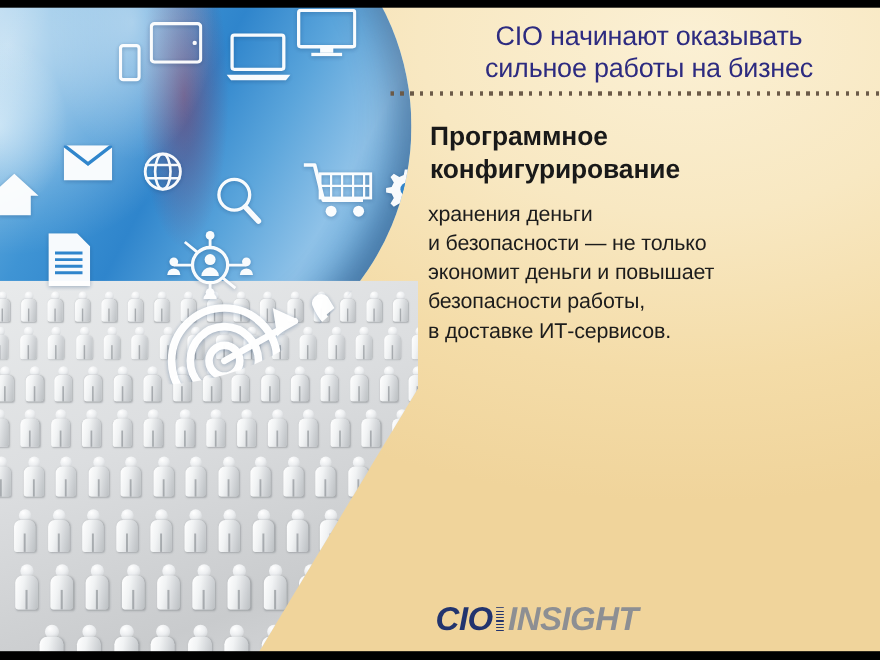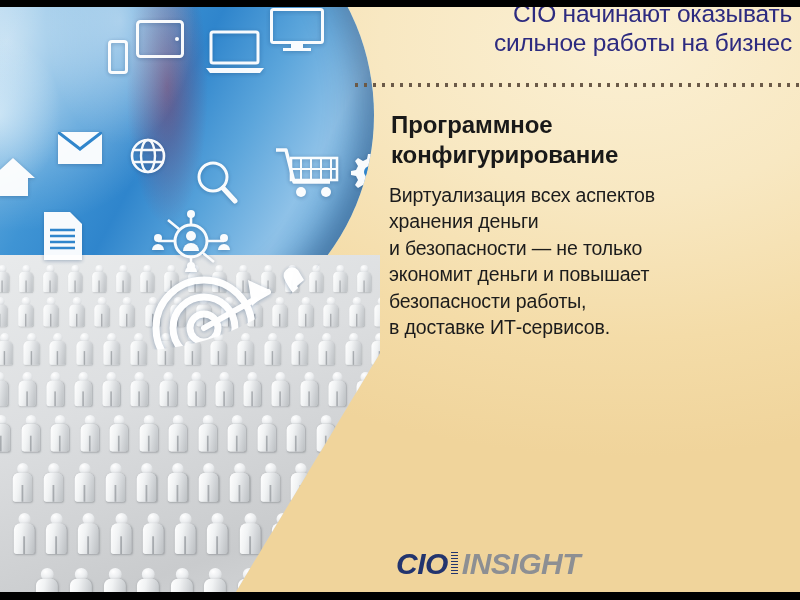--- a/index.html
+++ b/index.html
@@ -143,28 +143,28 @@
     left: 50%; top: 14px;
     width: 2px; height: 19px;
     margin-left: -1px;
     background: rgba(120,126,132,.55);
   }
 
   
   .title {
     position: absolute;
     left: 388px;
-    top: 0;
+    top: 20px;
     width: 404px;
     z-index: 20;
     color: #2d2b80;
     font-size: 24.5px;
     font-weight: 400;
     line-height: 1.18;
-    text-align: right;
+    text-align: center;
     letter-spacing: -.2px;
   }
 
   .dots {
     position: absolute;
     left: 355px;
     top: 83px;
     width: 445px;
     height: 4px;
     z-index: 20;
@@ -800,21 +800,20 @@
   </div>
 
   <div class="dots"></div>
 
   <div class="heading">
     <span>Программное</span><br>
     <span>конфигурирование</span>
   </div>
 
   <div class="body-copy">
-    <span class="ln">Виртуализация всех аспектов</span>
     <span class="ln">хранения деньги</span>
     <span class="ln">и безопасности — не только</span>
     <span class="ln">экономит деньги и повышает</span>
     <span class="ln">безопасности работы,</span>
     <span class="ln">в доставке ИТ-сервисов.</span>
   </div>
 
   <div class="logo">
     <span class="cio">CIO</span>
     <span class="sep"></span>

